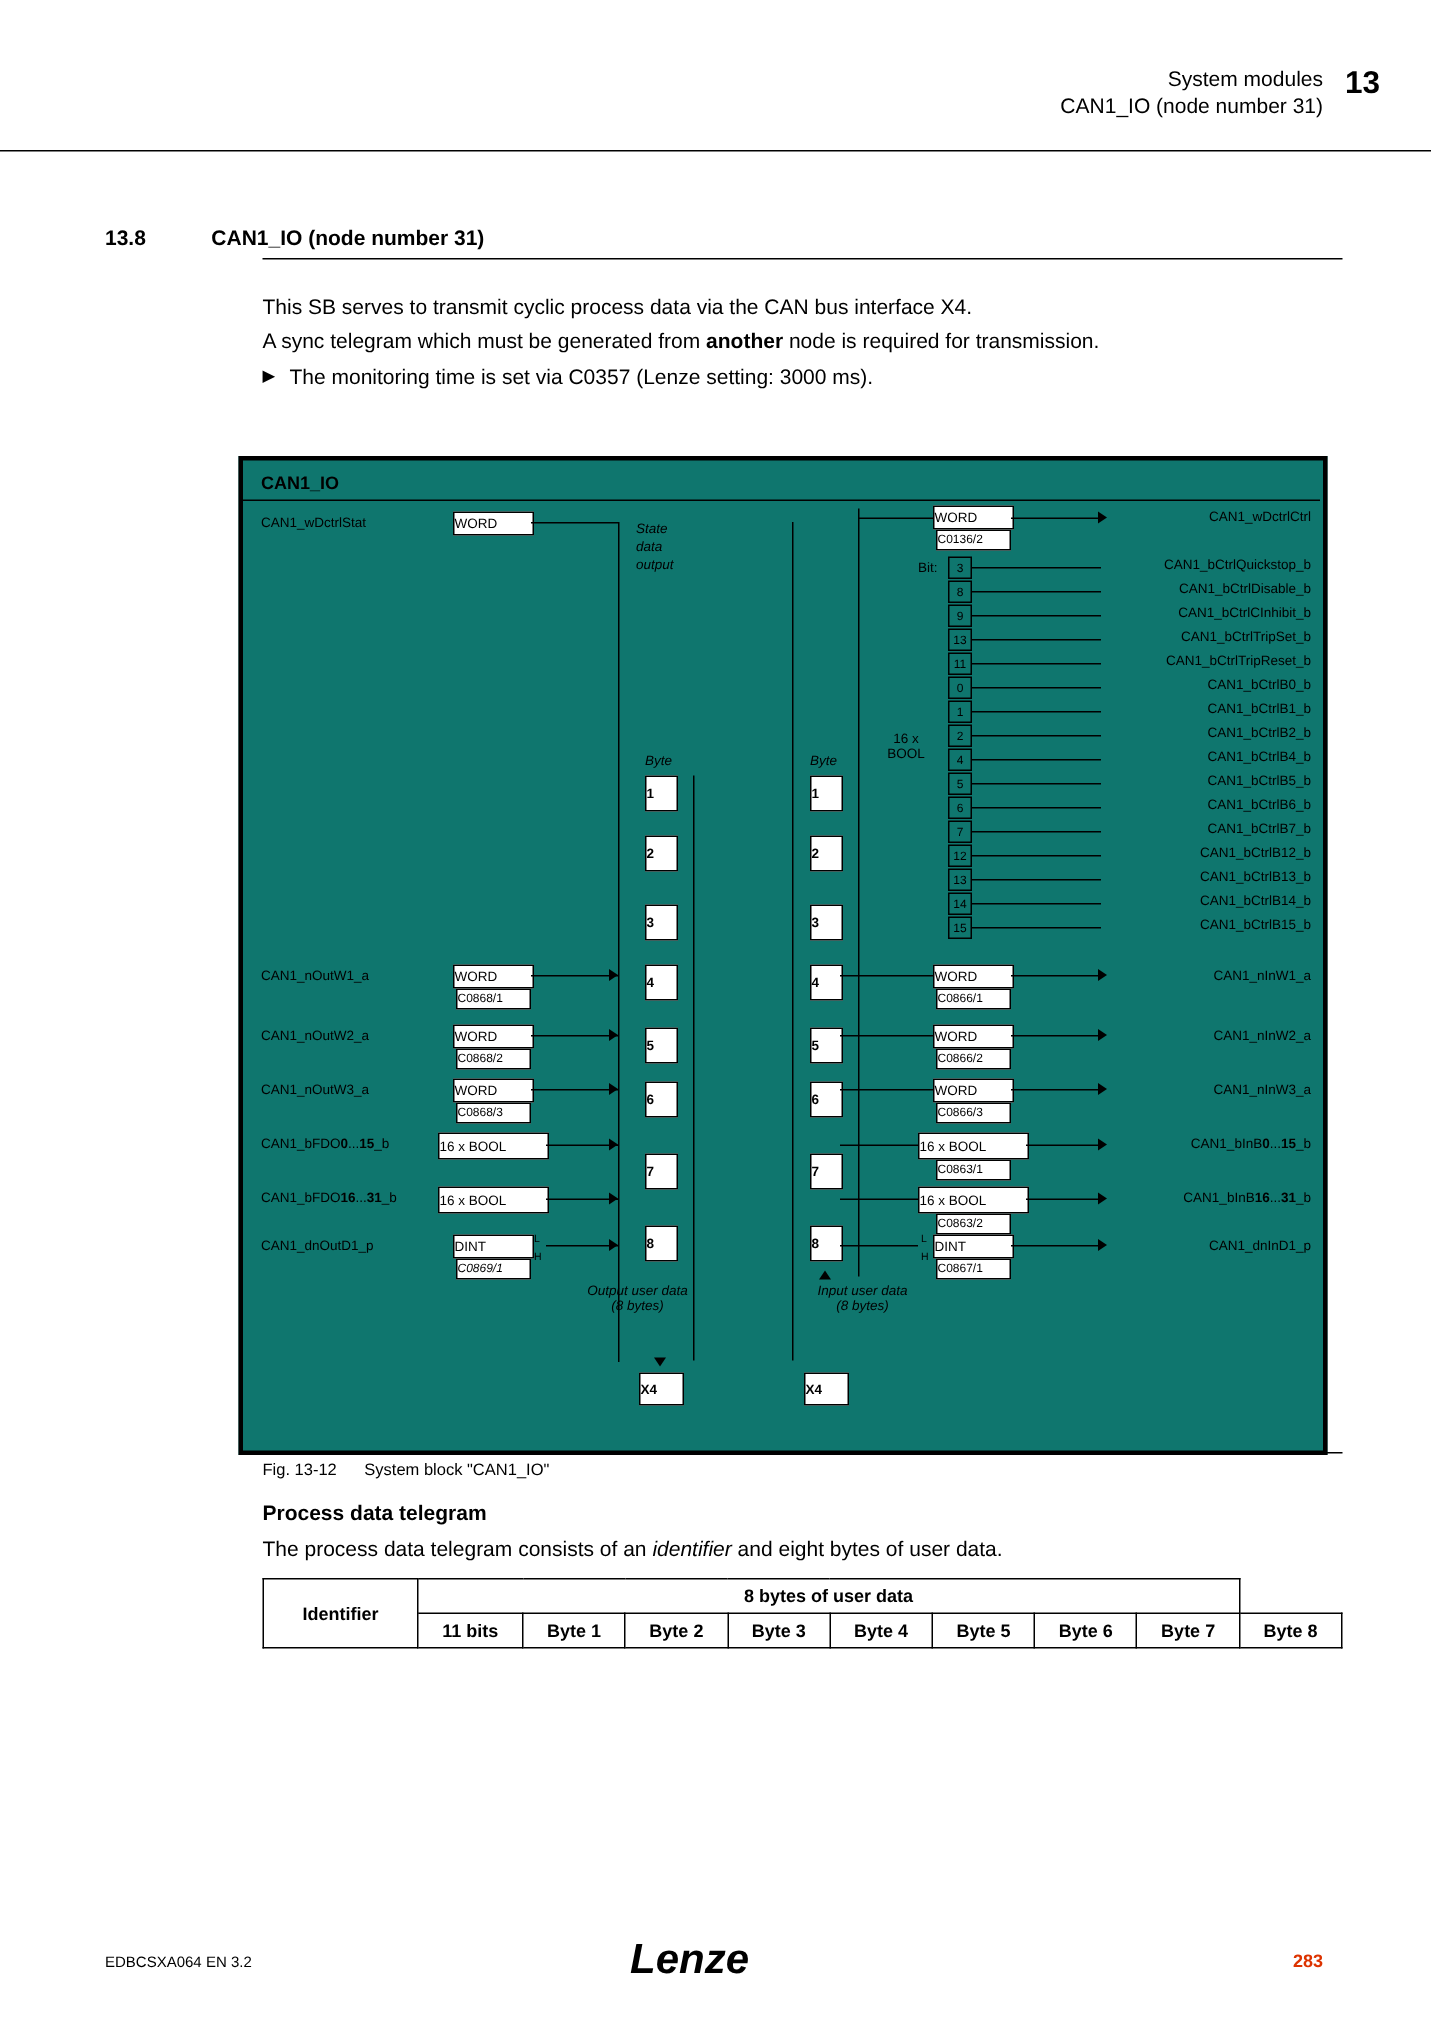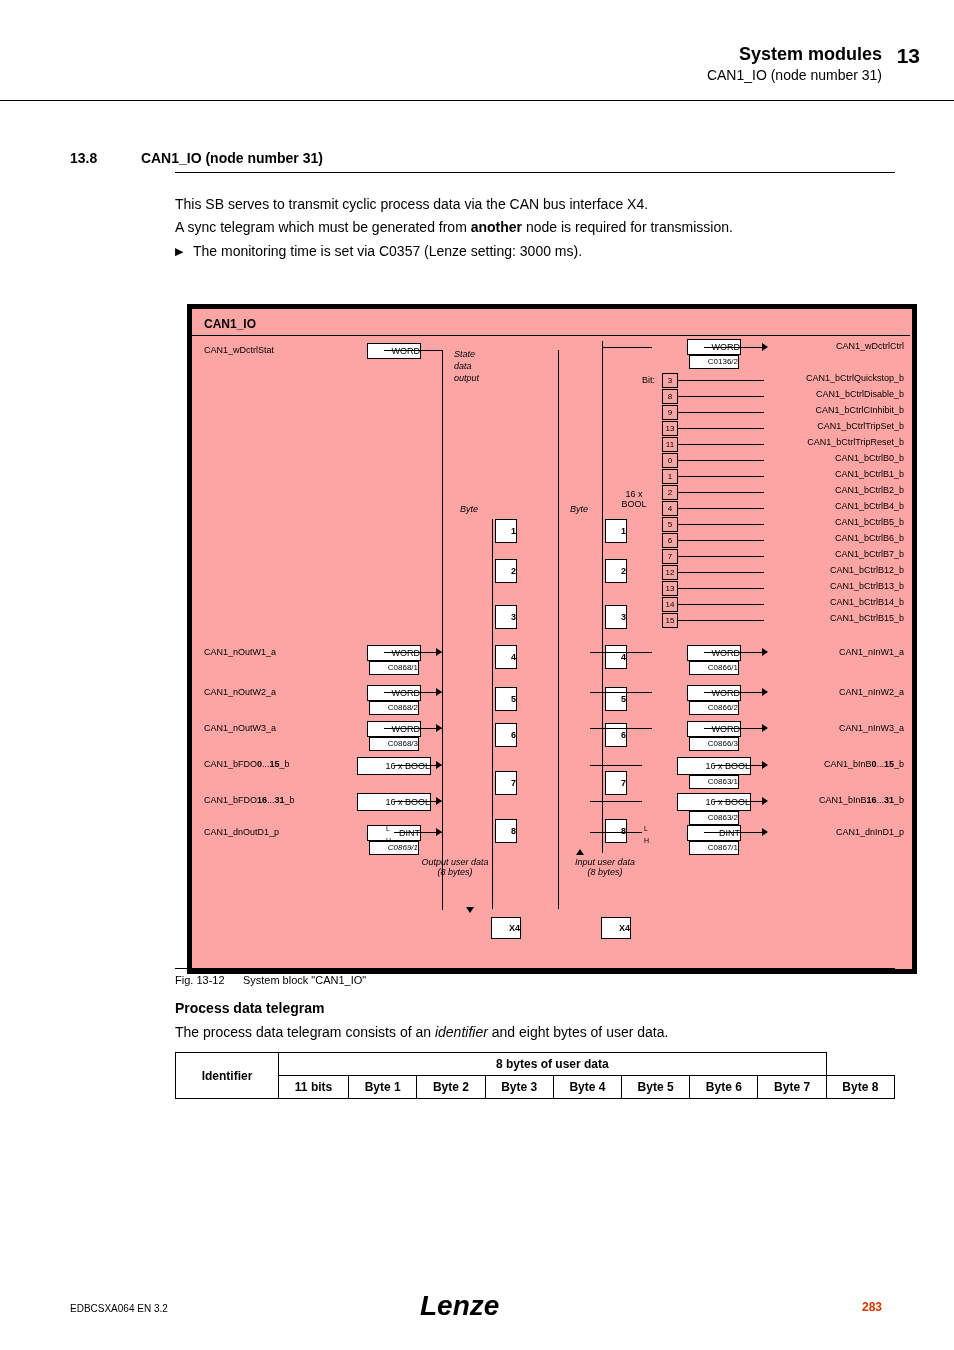--- a/index.html
+++ b/index.html
@@ -13,21 +13,21 @@
     height: 1350px;
     position: relative;
     font-size: 13px;
   }
   .header {
     position: absolute;
     top: 44px;
     right: 72px;
     text-align: right;
   }
-  .header-title { font-weight: bold; font-size: 18px; }
+  .header-title { font-weight: normal; font-size: 14px; }
   .header-sub { font-size: 14px; margin-top: 2px; }
   .header-chapnum {
     position: absolute;
     top: 44px;
     right: 955px;
     left: 0;
     text-align: right;
     font-weight: bold;
     font-size: 21px;
     width: 920px;
@@ -68,31 +68,31 @@
   .bullets { top: 242px; }
   .bullets li { margin-bottom: 4px; list-style:none; position:relative; padding-left:18px;}
   .bullets li::before {
     content:"▶"; color:#000; font-size:11px; position:absolute; left:0; top:2px;
   }
 
   
   .diagram {
     position: absolute;
     top: 304px;
-    left: 187px;
+    left: 159px;
     width: 720px;
     height: 660px;
-    border: 5px solid #000000;
-    background: #fca5a5;
+    border: 3px solid #000000;
+    background: #0f766e;
     font-size: 9px;
   }
   .diag-title {
     position:absolute; top:8px; left:12px; font-weight:bold; font-size:12px;
   }
-  .sbox { position:absolute; border:1px solid #000; background:#fff; text-align:right; font-size:9px;margin-left:35px; }
+  .sbox { position:absolute; border:1px solid #000; background:#fff; text-align:left; font-size:9px; }
   .label { position:absolute; font-size:9px; white-space:nowrap; }
   .italic { font-style: italic; }
   .box-word { width:52px; height:14px; line-height:14px; }
   .box-code { width:48px; height:12px; line-height:12px; font-size:8px; border:1px solid #000; background:#fff;}
   .bytebox { width:20px; height:22px; line-height:22px; font-weight:bold; border:1px solid #000;}
   .x4box { width:28px; height:20px; line-height:20px; font-weight:bold; border:1px solid #000;}
   .sig-out { position:absolute; left:12px; font-size:9px; width:120px; text-align:left;}
   .sig-in  { position:absolute; right:8px; font-size:9px; width:130px; text-align:right;}
   .bitbox { position:absolute; width:14px; height:13px; line-height:13px; border:1px solid #000; text-align:center; font-size:8px;}
   .hline { position:absolute; height:1px; background:#000;}

